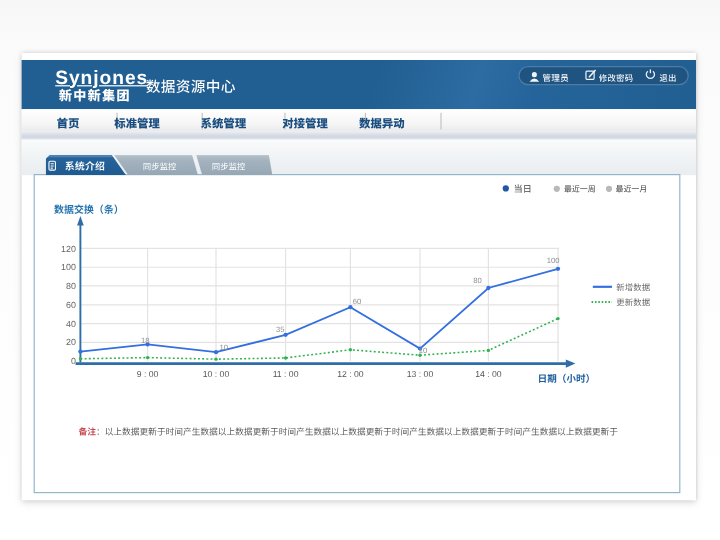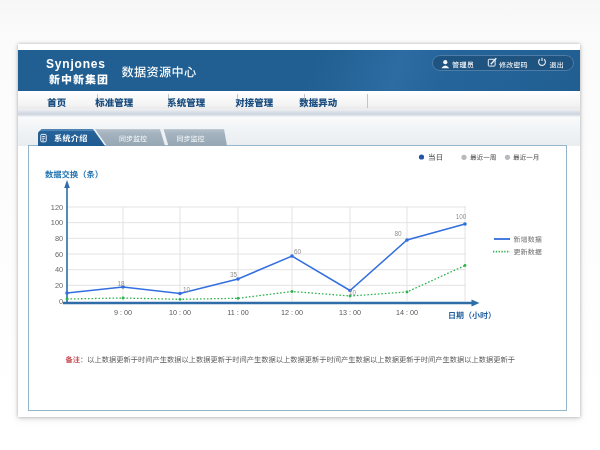--- a/index.html
+++ b/index.html
@@ -21,21 +21,21 @@
 #tab1{left:38px;width:67px;background:linear-gradient(180deg,#4d82b1 0,#4d82b1 1.5px,#25639a 2.5px,#1f5a90 100%);
  clip-path:polygon(0 100%,0 3.5px,3.5px 0,calc(100% - 12px) 0,100% 100%);z-index:7;}
 #tab2{left:95px;width:70px;background:linear-gradient(180deg,#c2ccd4 0,#b0bcc6 1.5px,#a3b2be 30%,#96a7b4 100%);
  clip-path:polygon(0 0,65px 0,100% 100%,12px 100%);}
 #tab3{left:163px;width:64px;background:linear-gradient(180deg,#c2ccd4 0,#b0bcc6 1.5px,#a3b2be 30%,#96a7b4 100%);
  clip-path:polygon(0.5px 0,calc(100% - 3px) 0,100% 100%,5.5px 100%);}
 #panel{left:28px;top:145px;width:539px;height:266px;background:#fff;
  border:1px solid #94b6cb;box-sizing:border-box;z-index:5;}
 svg{position:absolute;z-index:30;}
 #syn{position:absolute;left:46px;top:56.5px;z-index:3;color:#fff;
- font-size:12px;font-weight:bold;letter-spacing:.8px;}
+ font-size:16px;font-weight:bold;letter-spacing:.8px;text-decoration:underline;}
 </style></head>
 <body>
 <div id="stage">
  <div class="abs" id="page"></div>
  <div class="abs" id="hdr"></div>
  <div id="syn">Synjones</div>
  <div class="abs" id="pill"></div>
  <div class="abs" id="nav">
    <div class="sep" style="left:79px"></div>
    <div class="sep" style="left:150px"></div>

